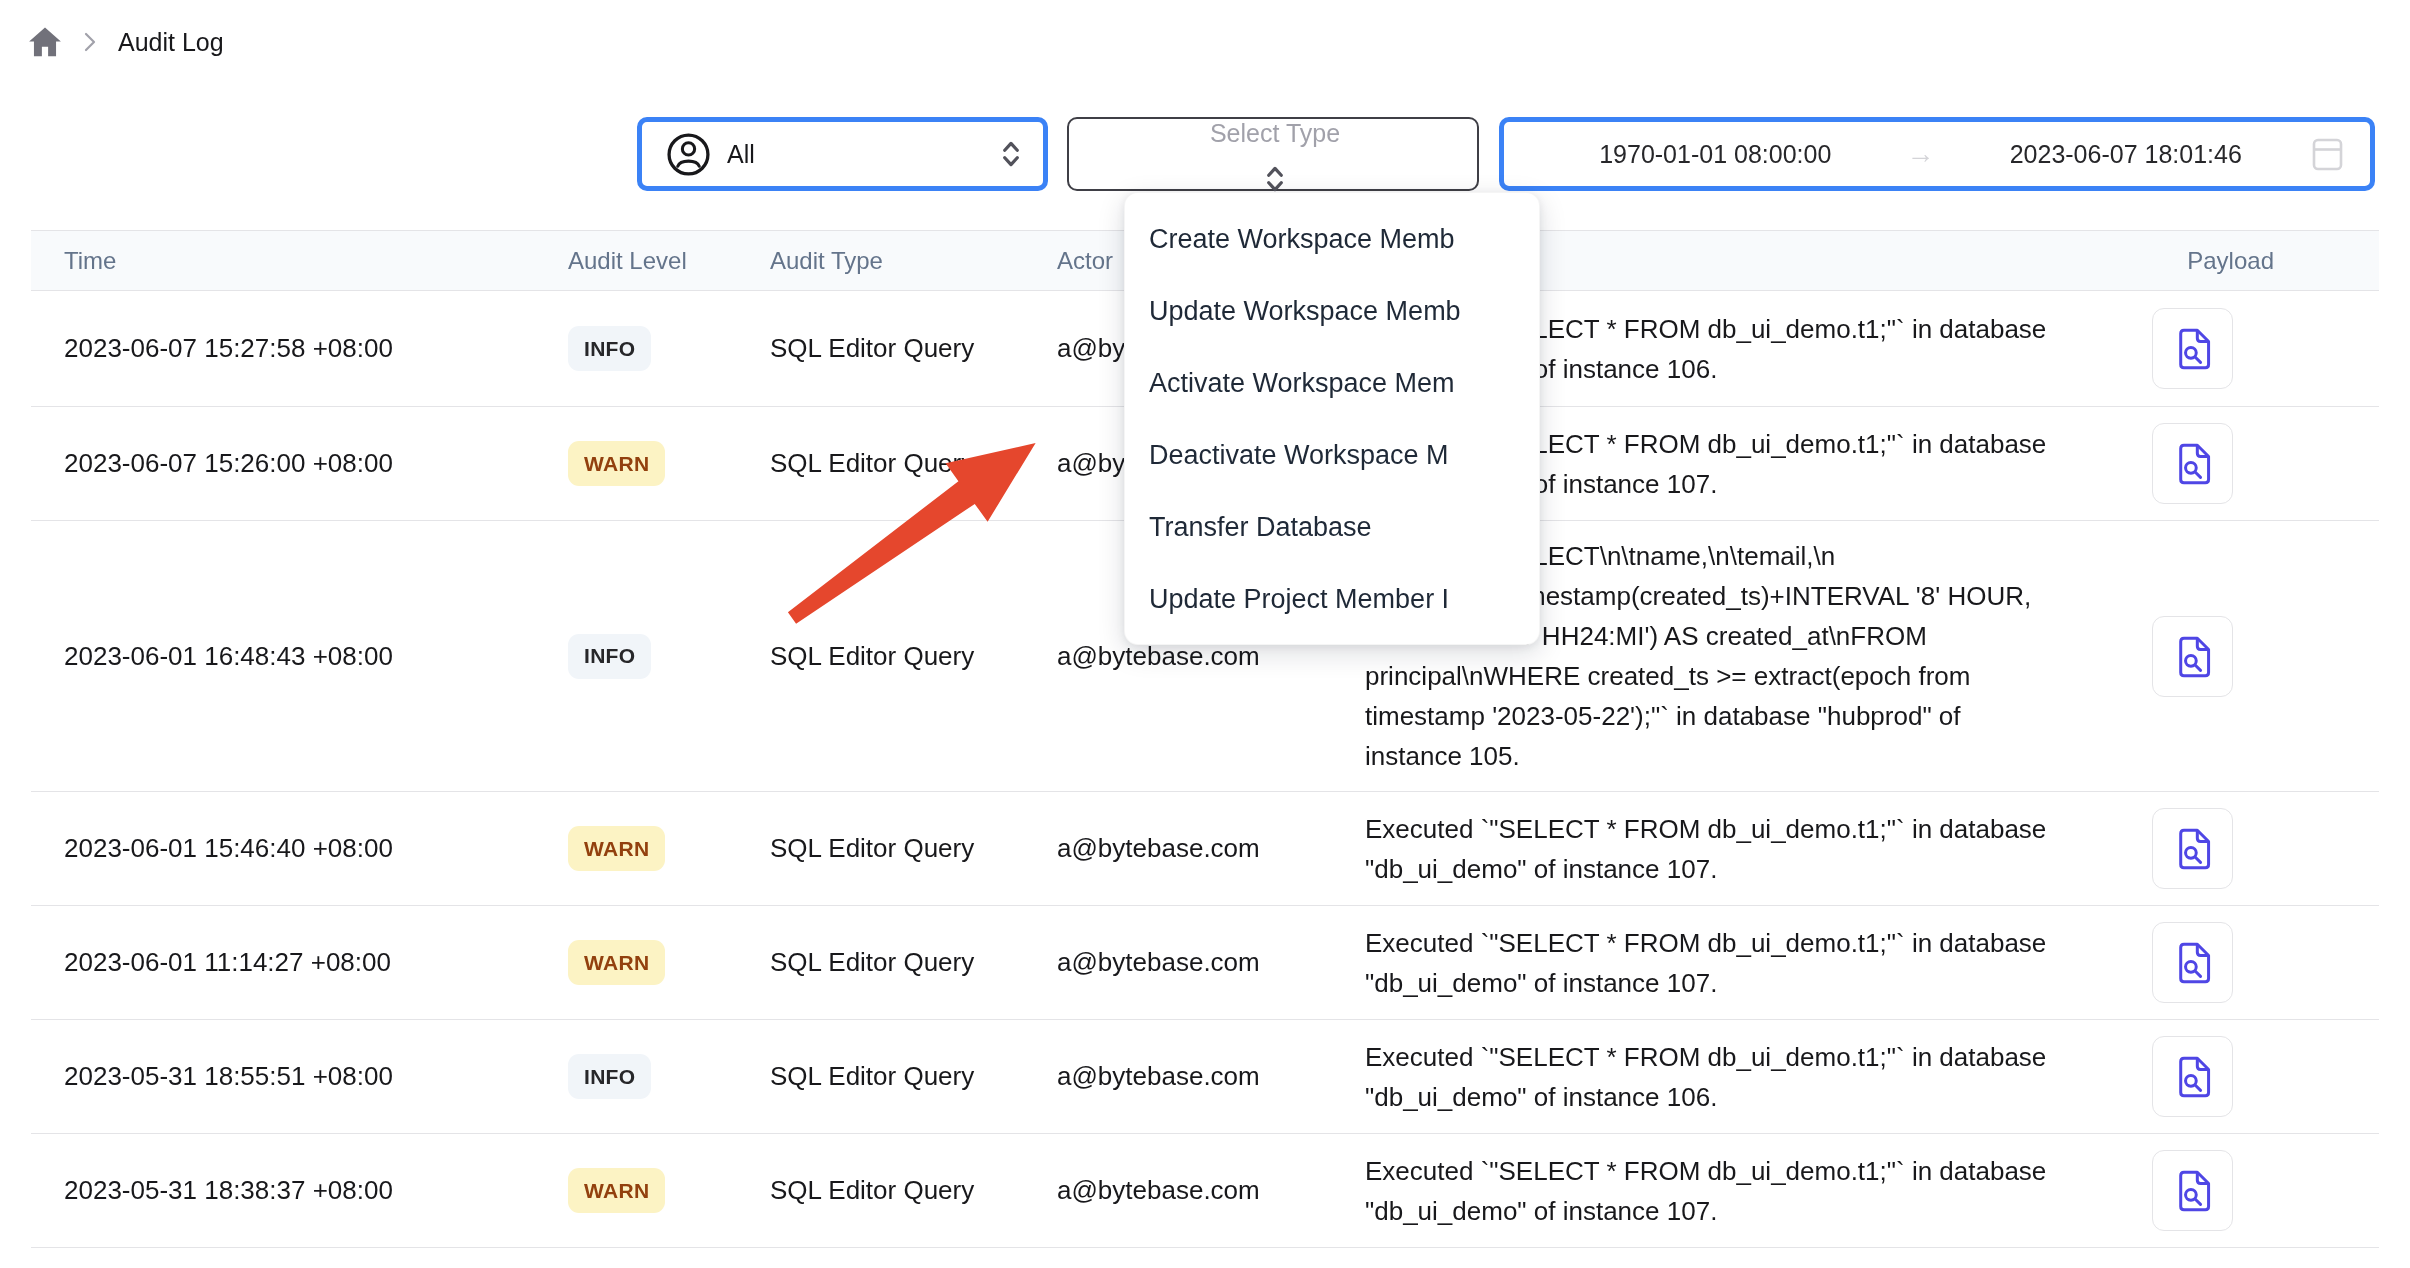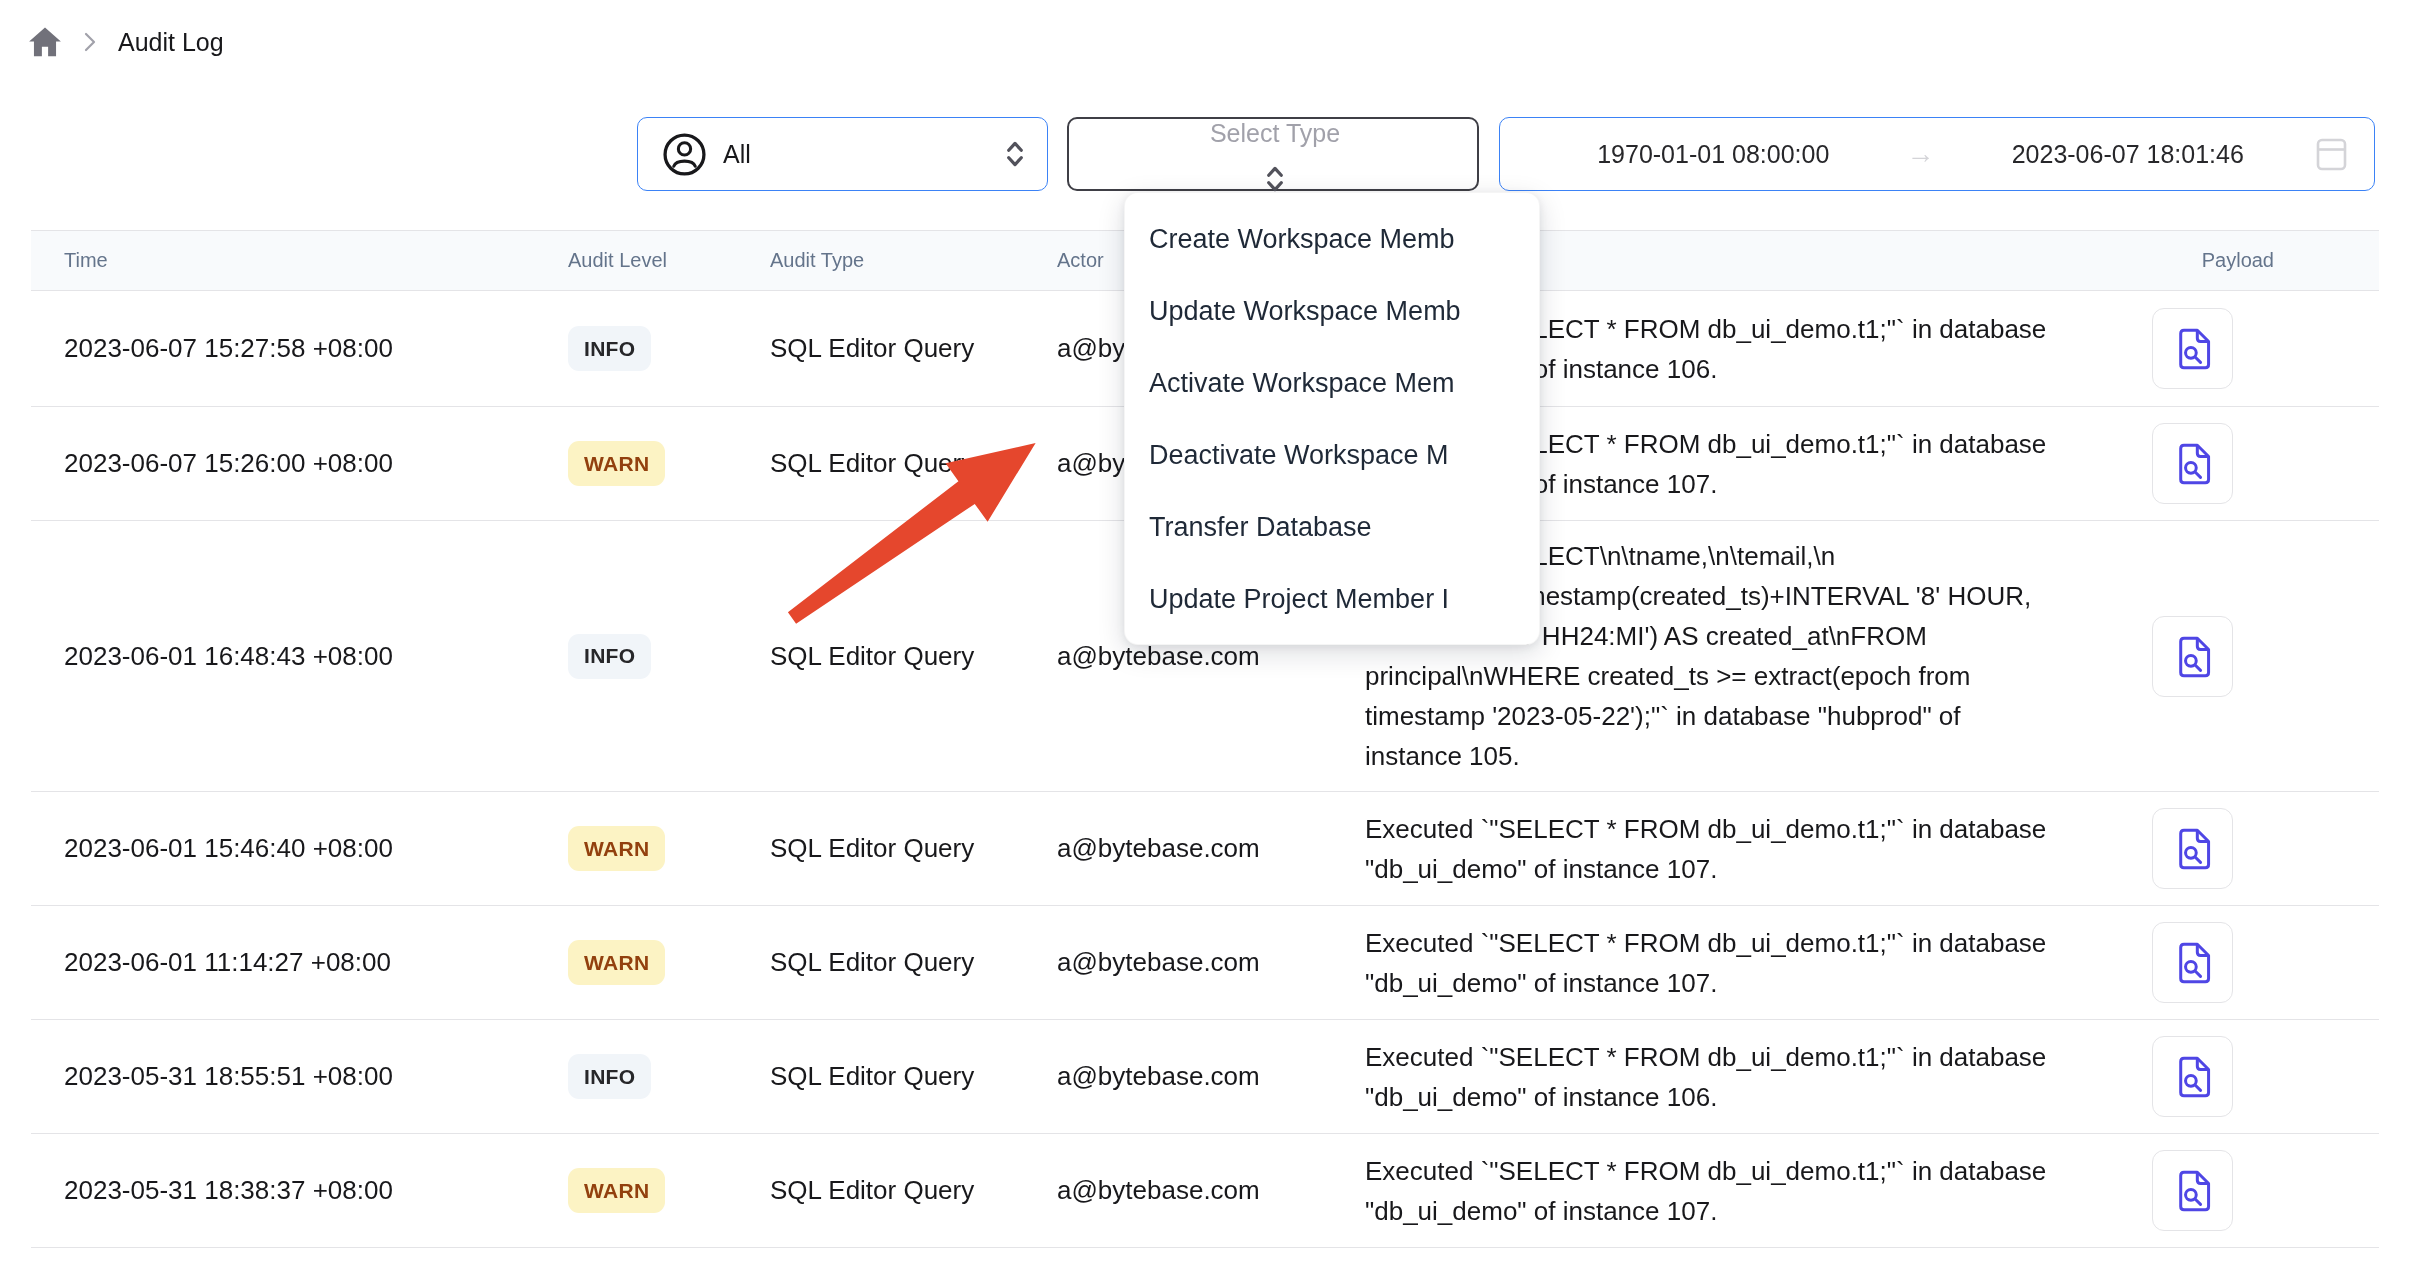--- a/index.html
+++ b/index.html
@@ -6,35 +6,35 @@
   html,body { background:#fff; }
   body { font-family:"Liberation Sans", sans-serif; color:#18181b; }
   .page { position:relative; width:2410px; height:1268px; overflow:hidden; background:#fff; }
 
   
   .breadcrumb { position:absolute; left:28px; top:26px; display:flex; align-items:center; gap:22px; }
   .crumb-title { font-size:25px; font-weight:500; color:#18181b;text-align:center; }
 
   
   .filterbar { position:absolute; top:117px; left:0; width:100%; height:74px; }
-  .fld { position:absolute; height:74px; border:1px solid #3b82f6; border-radius:10px; background:#fff;
+  .fld { position:absolute; height:74px; border:5px solid #3b82f6; border-radius:10px; background:#fff;
          display:flex; align-items:center; }
   .actor-select { left:637px; width:411px; padding:0 22px 0 24px; gap:16px; }
   .actor-select .lbl { font-size:25px; color:#18181b; flex:1; }
   .type-select { left:1067px; width:412px; border:2.5px solid #3f3f46; padding:0 20px 0 24px; gap:16px;flex-direction:column; }
   .type-select .ph { font-size:25px; color:#a1a1aa; flex:1; }
   .date-range { left:1499px; width:876px; padding:4px 26px; }
   .date-range .dval { font-size:25px; color:#27272a; flex:1; text-align:center; }
   .date-range .darrow { font-size:28px; color:#d4d4d8; padding:0 6px; }
 
   
   .audit-table { position:absolute; left:31px; top:230px; width:2348px; }
   .thead { display:flex; align-items:center; height:61px; background:#f8fafc;
            border-top:1px solid #e4e4e7; border-bottom:1px solid #e4e4e7;
-           font-size:20px; font-weight:500; color:#64748b; }
+           font-size:24px; font-weight:500; color:#64748b; }
   .trow { display:flex; align-items:center; border-bottom:1px solid #e4e4e7; height:114px; }
   .trow.tall { height:271px; }
   .trow.first { height:116px; }
   .c-time    { width:505px; padding-left:33px; }
   .c-level   { width:203px; padding-left:32px; }
   .c-type    { width:287px; padding-left:31px; }
   .c-actor   { width:308px; padding-left:31px; }
   .c-comment { width:776px; padding-left:31px; padding-right:18px; }
   .c-payload { width:238px; padding-right:74px; display:flex; justify-content:center; }
   .thead .c-payload { display:block; text-align:right; }

